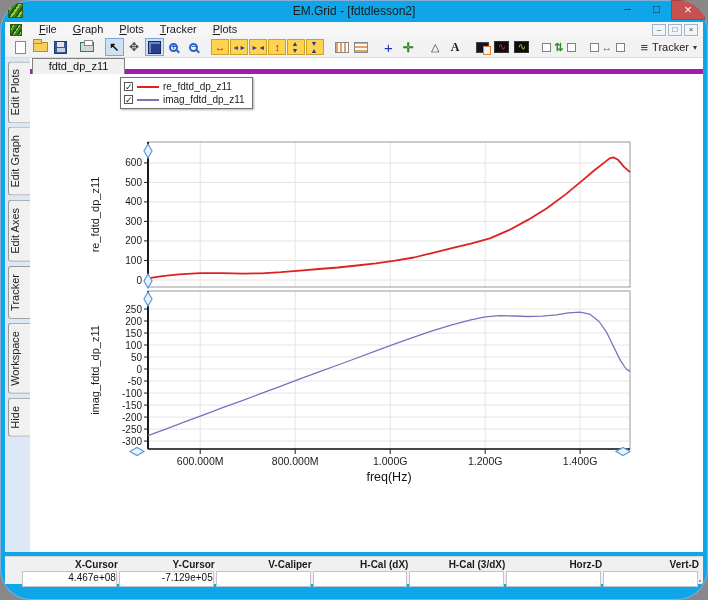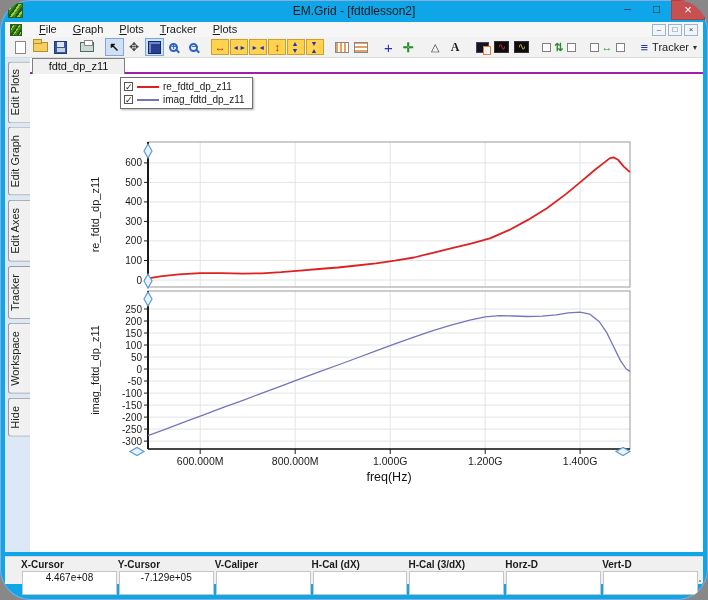--- a/index.html
+++ b/index.html
@@ -70,38 +70,38 @@
   .wavebox{width:15px;height:12px;background:#0d0d0d;border:1px solid #333;
     display:inline-flex;align-items:center;justify-content:center;font-size:10px;line-height:1;}
   
   .sidebar{position:absolute;left:5px;top:58px;width:25px;height:494px;background:#dde8f6;
     display:flex;flex-direction:column;align-items:flex-end;padding-top:3px;}
   .side-tab{writing-mode:vertical-rl;transform:rotate(180deg);background:#f1f1f1;
     border:1px solid #9a9a9a;border-left:none;border-radius:0 3px 3px 0;
     width:22px;padding:7px 0;margin-bottom:4px;font-size:11px;color:#222;text-align:center;}
   
   .canvas{position:absolute;left:30px;top:58px;width:673px;height:494px;background:#fff;}
-  .tabbar{position:absolute;left:30px;top:58px;width:673px;height:16px;border-bottom:2px solid #a21caf;}
+  .tabbar{position:absolute;left:30px;top:58px;width:673px;height:16px;border-bottom:5px solid #a21caf;}
   .doctab{position:absolute;left:2px;top:0;width:93px;height:16px;background:#f0f0f0;
     border:1px solid #808080;border-bottom:none;font-size:11px;line-height:15px;text-align:center;color:#111;}
   .legend{position:absolute;left:120px;top:77px;width:133px;background:#fff;border:1px solid #707070;
     box-shadow:1px 1px 2px rgba(0,0,0,.3);padding:2px 3px;}
   .legend-row{display:flex;align-items:center;height:13px;gap:4px;}
   .lcheck{width:9px;height:9px;background:#fff;border:1px solid #555;font-size:9px;line-height:8px;
     text-align:center;color:#223;}
   .lline{width:22px;height:2px;}
   .llabel{font-size:10px;color:#222;}
   #plot-layer{position:absolute;left:0;top:0;width:708px;height:600px;pointer-events:none;}
   
   .statusbar{position:absolute;left:5px;top:556px;width:698px;height:28px;background:#f0f0f0;
     border-top:1px solid #d8d8d8;padding:1px 4px 0 16px;}
   .srow{display:flex;}
   .scol{flex:1;}
-  .slabel{text-align:left;font-size:10px;font-weight:bold;color:#1a1a1a;height:13px;line-height:13px;}
-  .sbox{height:24px;background:#fff;border:1px solid #c5c5c5;margin:0 1px;text-align:center;
+  .slabel{text-align:right;font-size:10px;font-weight:bold;color:#1a1a1a;height:13px;line-height:13px;}
+  .sbox{height:16px;background:#fff;border:1px solid #c5c5c5;margin:0 1px;text-align:right;
     font-size:10px;line-height:11px;color:#111;}
   .grip{position:absolute;right:3px;bottom:14px;width:6px;height:6px;
     background:radial-gradient(circle at 1px 1px,#999 1px,transparent 1.2px),
                radial-gradient(circle at 4px 4px,#999 1px,transparent 1.2px);}
 </style>
 </head>
 <body>
 
 <div class="app">
 

